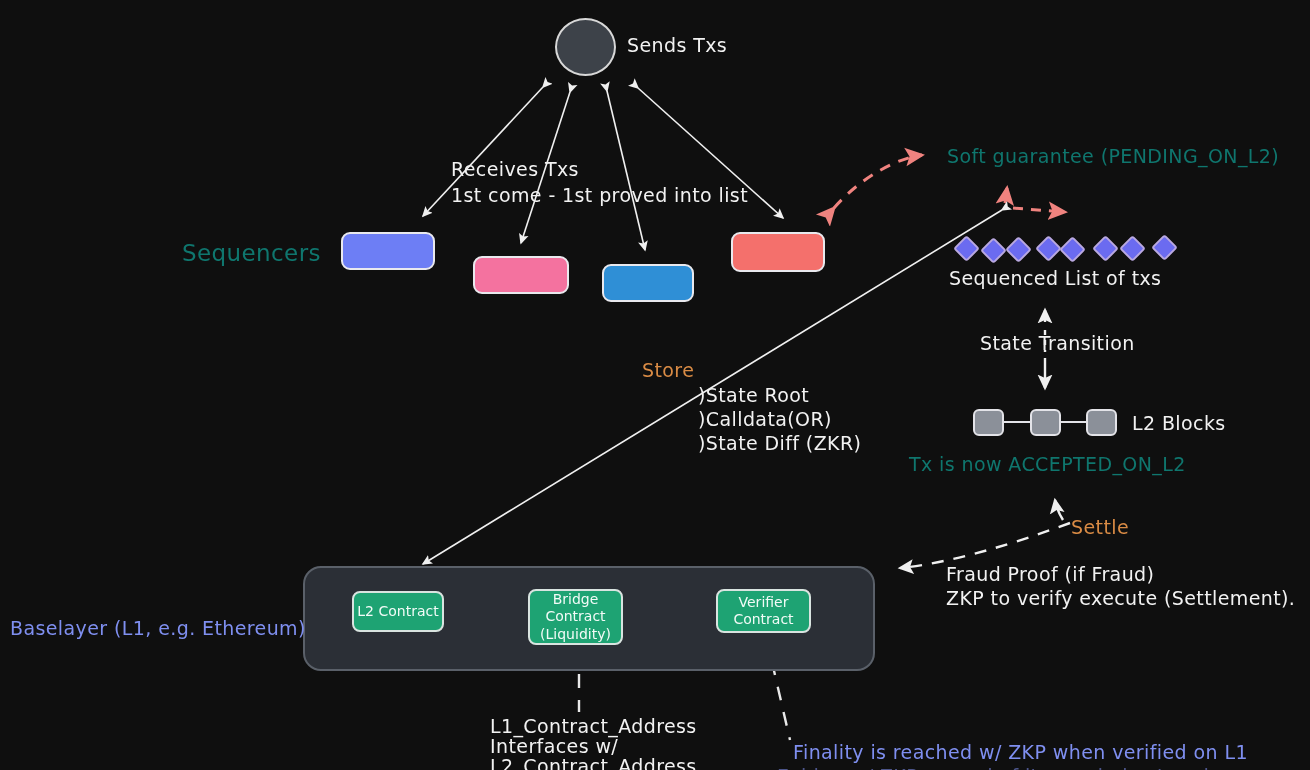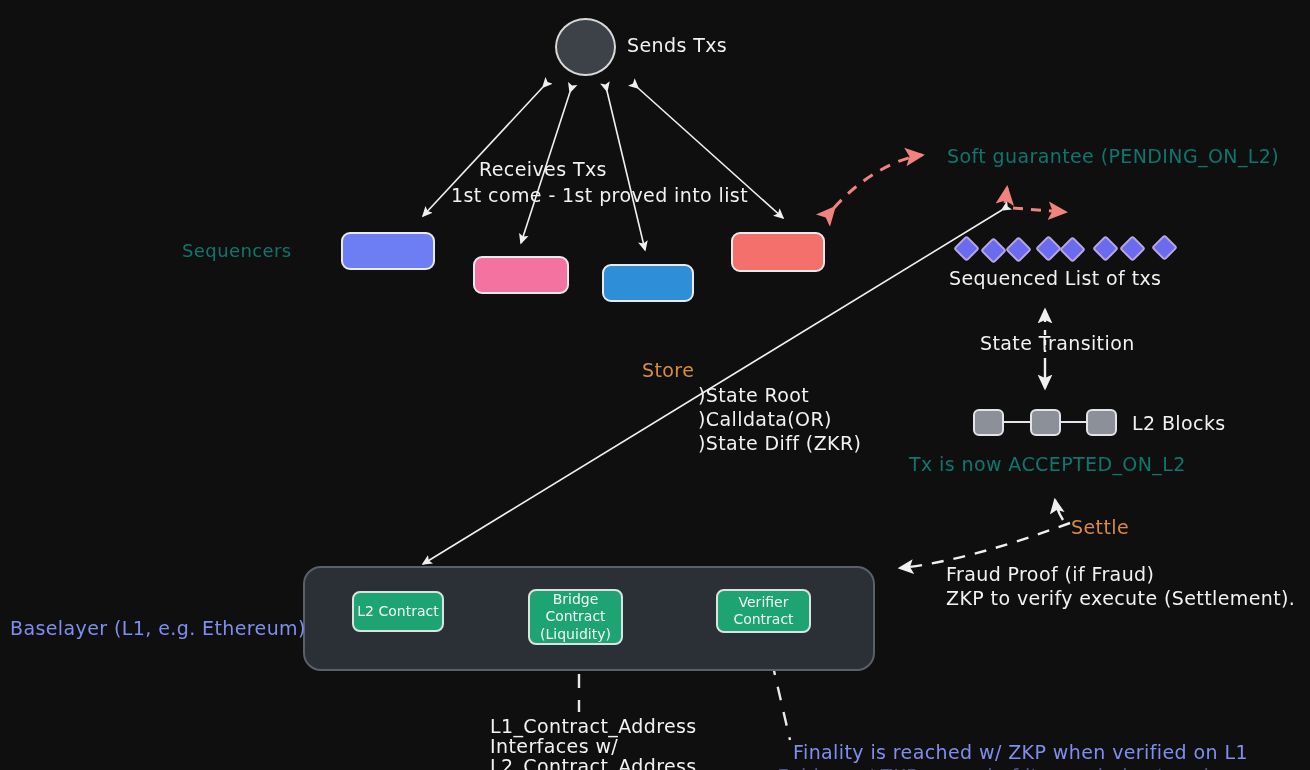--- a/index.html
+++ b/index.html
@@ -179,28 +179,28 @@
     <g>
       <line x1="766" y1="636" x2="790" y2="740" stroke="#e9e9e9" stroke-width="2.4" stroke-dasharray="14 12"></line>
     </g>
   </svg>
 
   <div class="lbl" style="left:566px; top:-13px; color:#173a2e; font-size:20px;"></div>
 
   <div class="user-circle"></div>
   <div class="lbl" style="left:627px; top:34px;">Sends Txs</div>
 
-  <div class="lbl red" style="left:182px; top:240px; font-size:18px;">Sequencers</div>
+  <div class="lbl red" style="left:182px; top:240px; font-size:23px;">Sequencers</div>
 
   <div class="seq" style="left:341px; top:232px; width:94px; height:38px; background:#6d7ef5;"></div>
   <div class="seq" style="left:473px; top:256px; width:96px; height:38px; background:#f4729f;"></div>
   <div class="seq" style="left:602px; top:264px; width:92px; height:38px; background:#2f8fd6;"></div>
   <div class="seq" style="left:731px; top:232px; width:94px; height:40px; background:#f4706c;"></div>
 
-  <div class="lbl" style="left:451px; top:158px;margin-left:28px;">Receives Txs</div>
+  <div class="lbl" style="left:451px; top:158px;">Receives Txs</div>
   <div class="lbl" style="left:451px; top:184px;">1st come - 1st proved into list</div>
 
   <div class="lbl red" style="left:947px; top:145px;">Soft guarantee (PENDING_ON_L2)</div>
 
   <div class="diamond" style="left:957px; top:239px;"></div>
   <div class="diamond" style="left:984px; top:241px;"></div>
   <div class="diamond" style="left:1009px; top:240px;"></div>
   <div class="diamond" style="left:1039px; top:239px;"></div>
   <div class="diamond" style="left:1063px; top:240px;"></div>
   <div class="diamond" style="left:1096px; top:239px;"></div>

